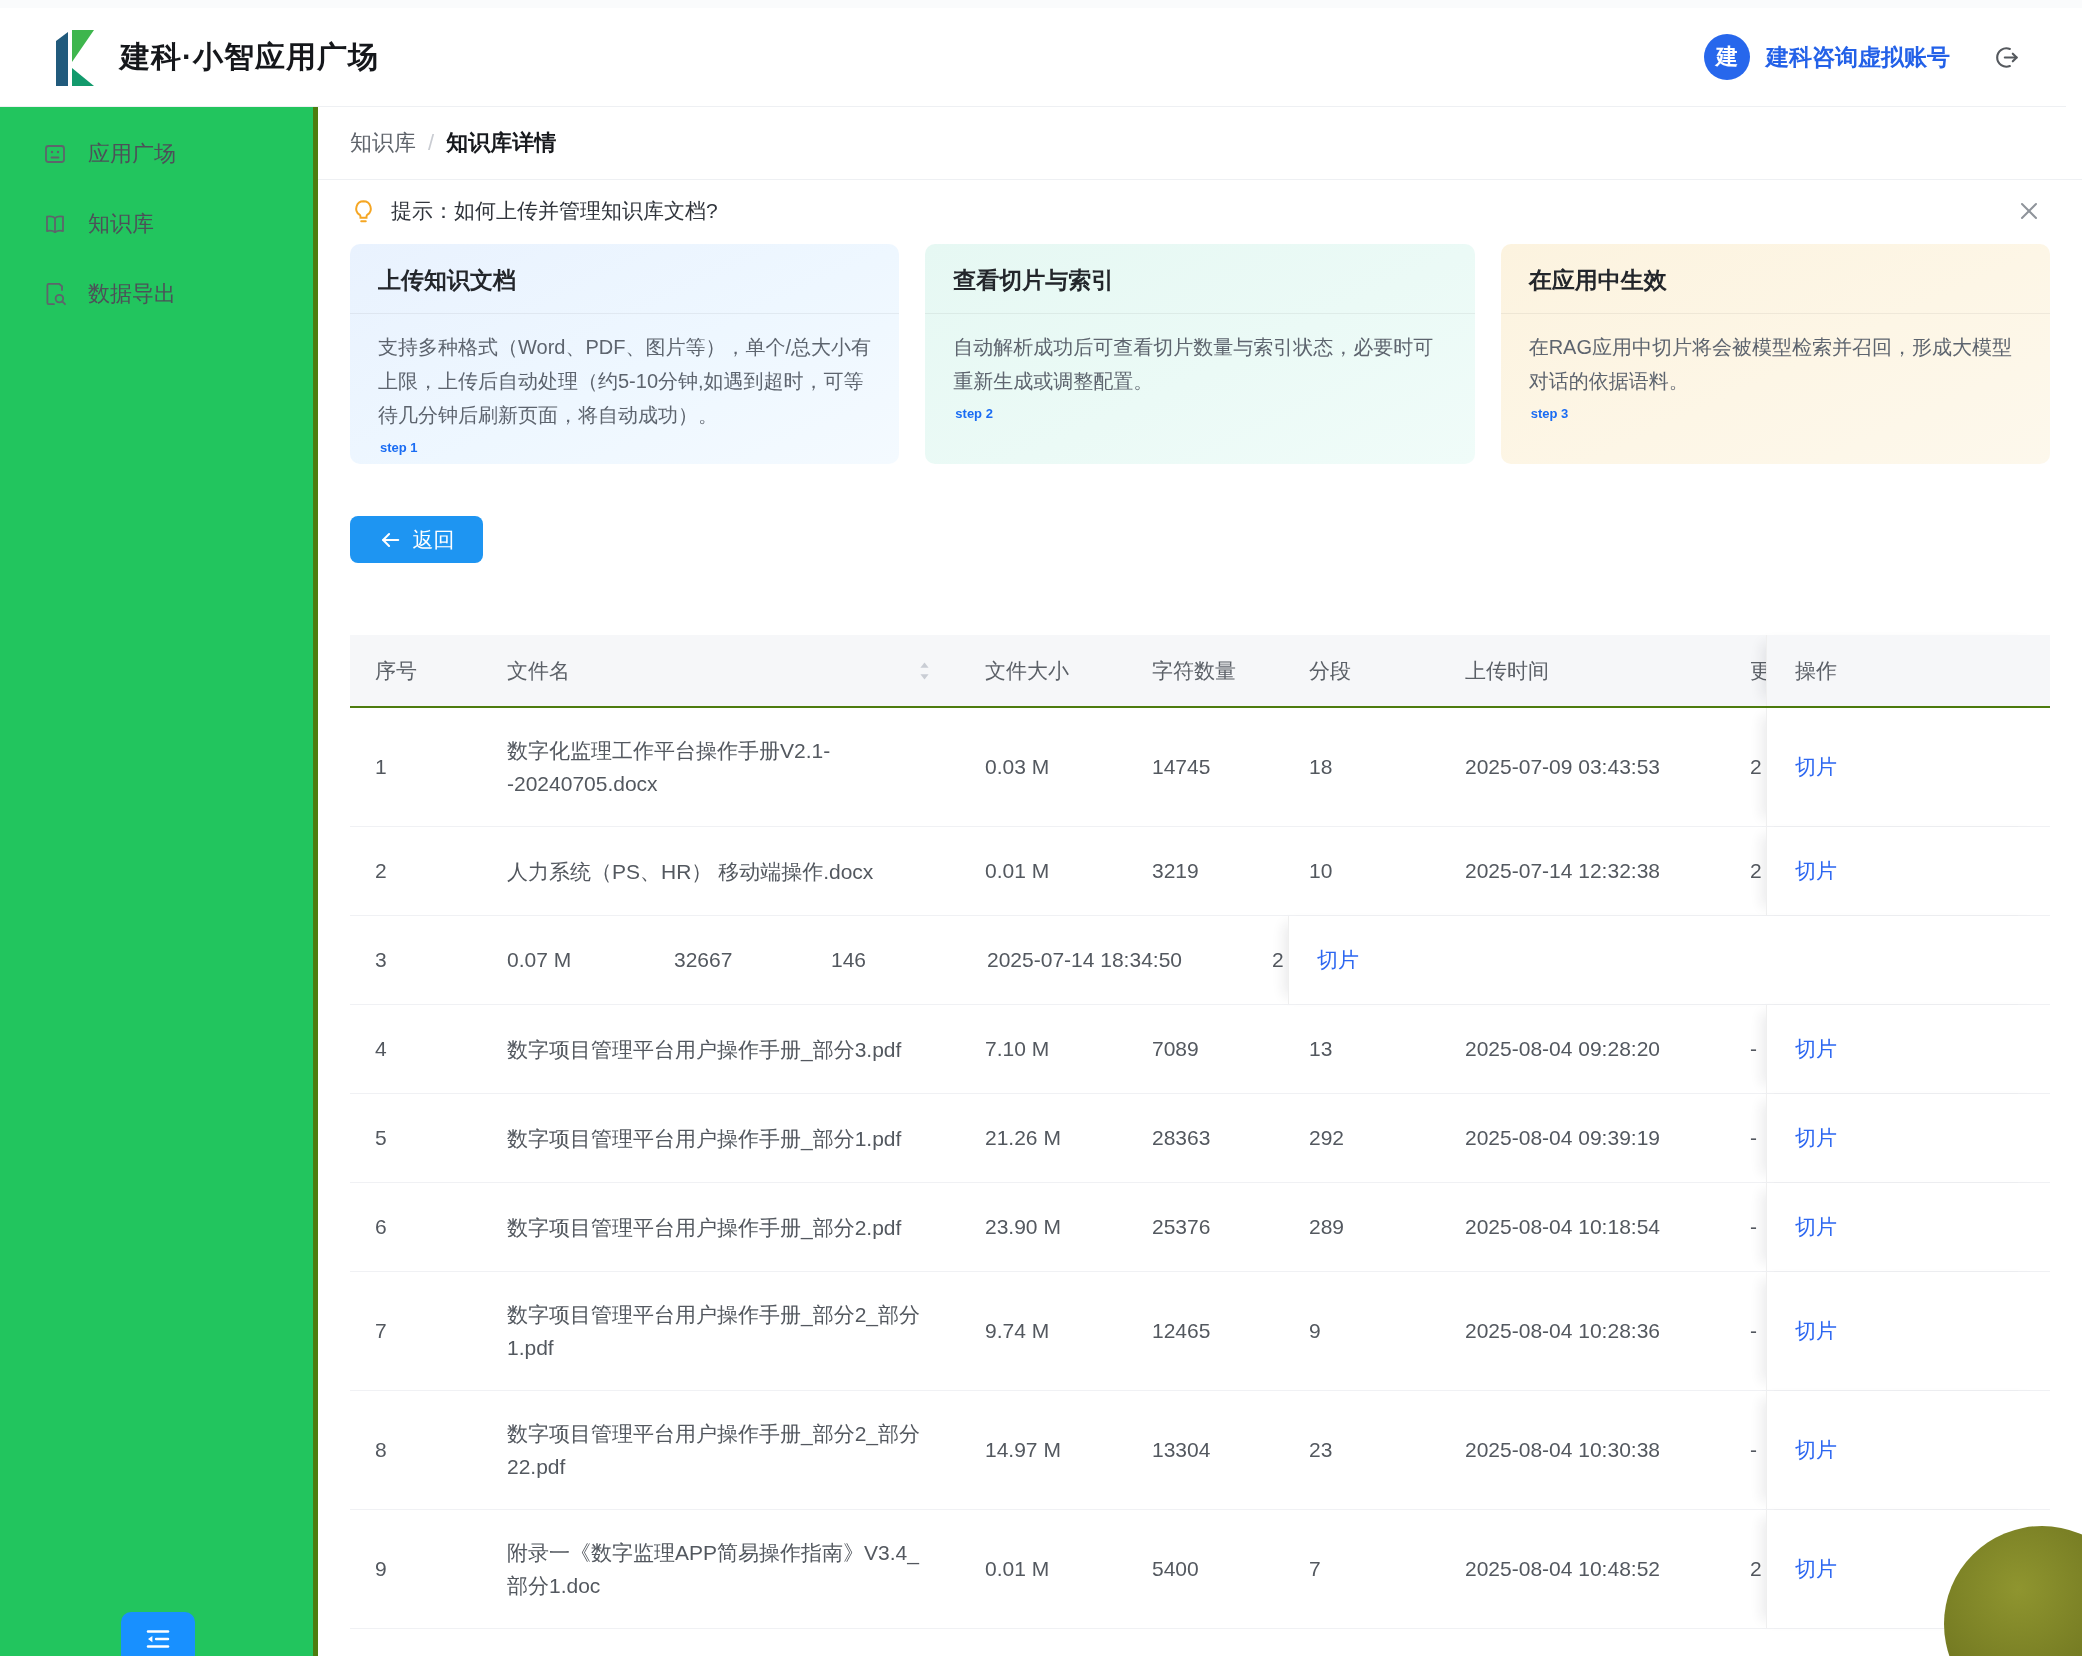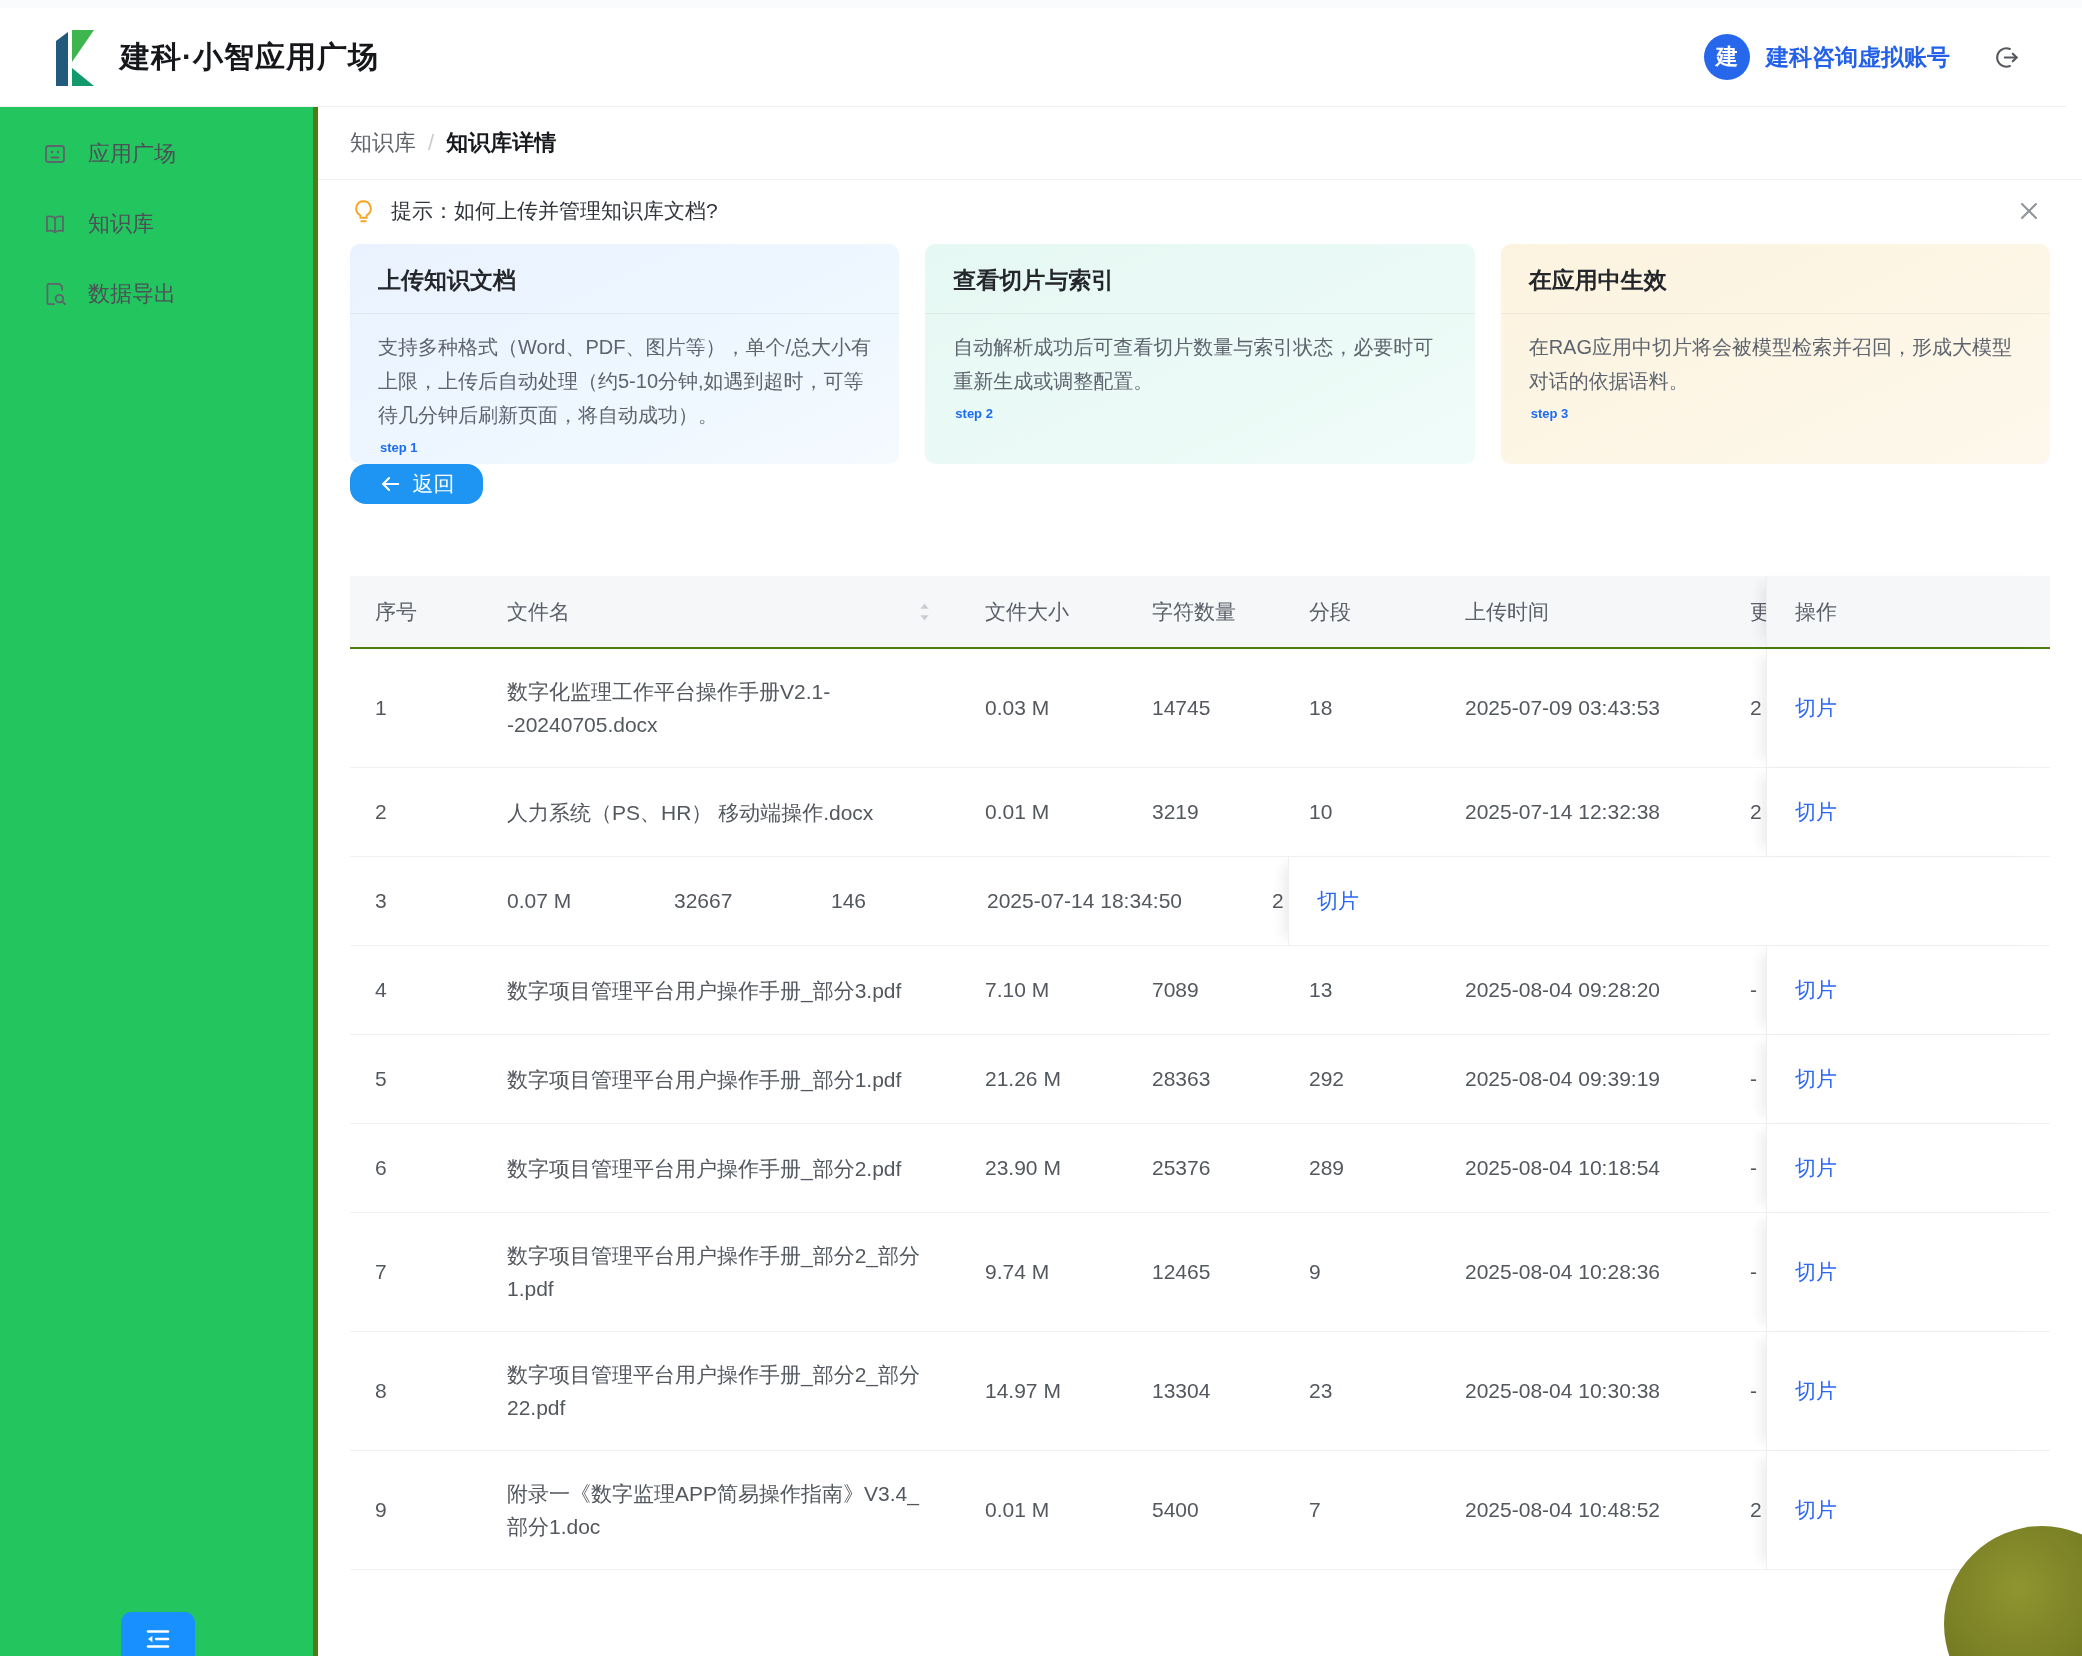--- a/index.html
+++ b/index.html
@@ -64,22 +64,22 @@
   .card.c1 { background:linear-gradient(155deg,#e9f2fe 0%,#eef7ff 55%,#f4faff 100%); }
   .card.c2 { background:linear-gradient(155deg,#e6f8f3 0%,#ebfaf6 55%,#f0fcf9 100%); }
   .card.c3 { background:linear-gradient(155deg,#fcf3df 0%,#fdf6e6 55%,#fdf8ec 100%); }
   .card-title { padding:21px 28px 17px; font-size:23px; font-weight:700; color:#23262b; }
   .card-divider { height:1px; background:rgba(0,0,0,0.055); }
   .card-body { padding:16px 28px 0; font-size:20px; line-height:34px; color:#5d646e; }
   .card-step { padding:8px 30px 0; text-align:left; font-size:13px; font-weight:700; color:#1a6cf3; }
 
   
   .back-btn {
-    width:133px; height:40px; background:#1e95f2; color:#fff;
-    border:none; border-radius:16px; font-size:21px; font-family:inherit;
+    margin-top:52px; width:133px; height:47px; background:#1e95f2; color:#fff;
+    border:none; border-radius:8px; font-size:21px; font-family:inherit;
     display:flex; align-items:center; justify-content:center; gap:12px; cursor:pointer;
   }
 
   
   .table { margin-top:72px; font-size:21px; }
   .t-row { display:flex; align-items:center; background:#fff; border-bottom:1px solid #f0f1f4; color:#53585f; min-height:89px; }
   .t-row.t-head { background:#f6f7f9; color:#5b6067; font-weight:500; height:73px; min-height:73px; border-bottom:2px solid #4d7c0f; }
   .t-cell { padding-right:20px; }
   .col-index  { width:157px; padding-left:25px; flex:none; }
   .col-name   { width:478px; padding:26px 54px 26px 0; line-height:33px; flex:none; word-wrap:break-word; }

